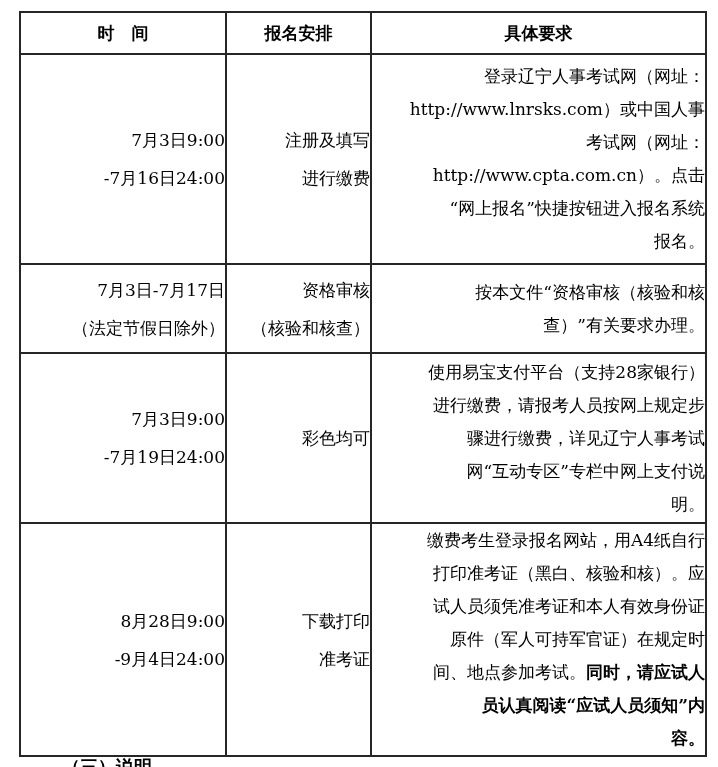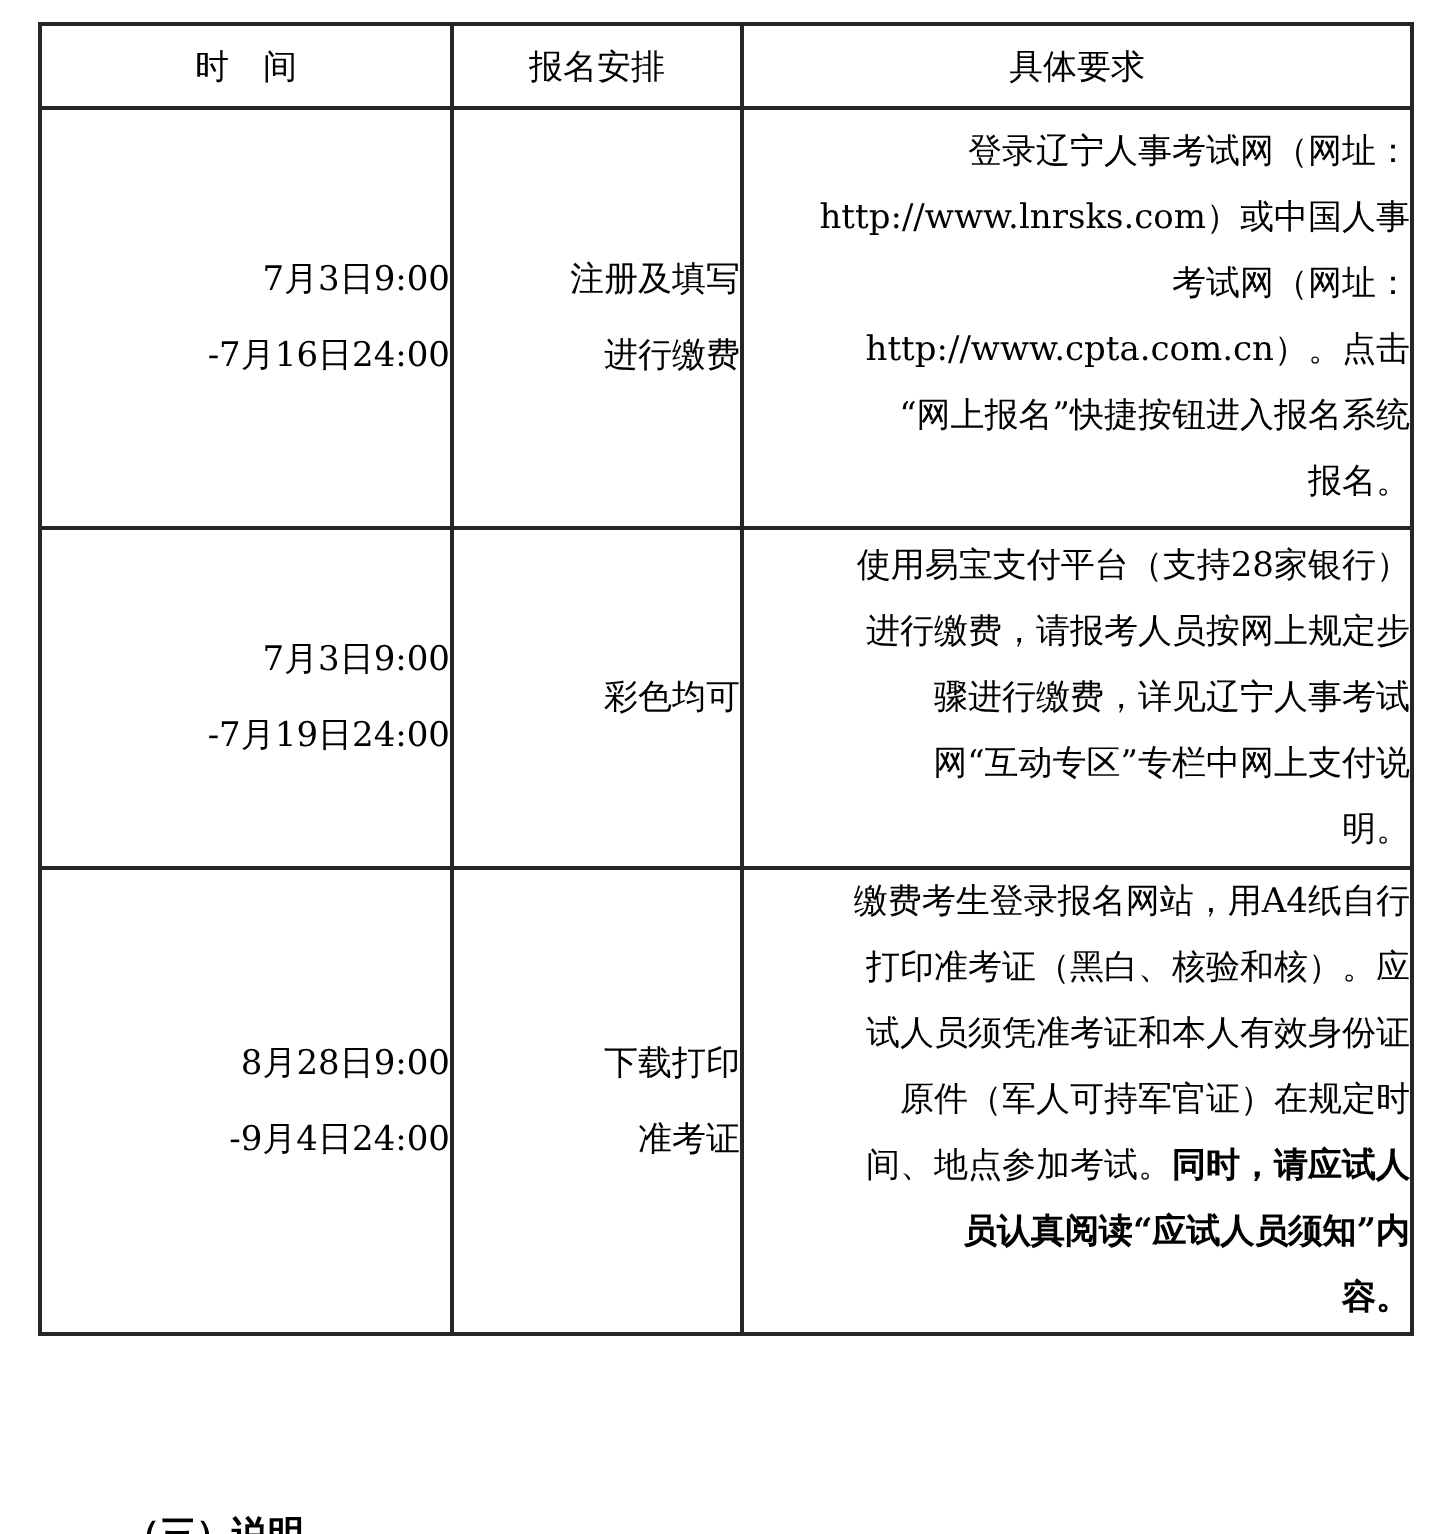--- a/index.html
+++ b/index.html
@@ -24,21 +24,21 @@
     table-layout: fixed;
   }
   table.sched th,
   table.sched td {
     border: 2px solid #262626;
     padding: 0;
     overflow: hidden;
   }
   table.sched th {
     font-size: 17px;
-    font-weight: normal;
+    font-weight: bold;
     text-align: center;
     vertical-align: middle;
     height: 40px;
   }
   td.cell-center {
     text-align: right;
     vertical-align: middle;
     font-size: 17px;
     line-height: 38px;
     white-space: pre-line;
@@ -89,20 +89,28 @@
 -7月16日24:00</td>
       <td class="cell-center">注册及填写
 进行缴费</td>
       <td class="cell-left">登录辽宁人事考试网（网址：
 http://www.lnrsks.com）或中国人事
 考试网（网址：
 http://www.cpta.com.cn）。点击
 “网上报名”快捷按钮进入报名系统
 报名。</td>
     </tr>
+    <tr class="r2">
+      <td class="cell-center">7月3日-7月17日
+（法定节假日除外）</td>
+      <td class="cell-center">资格审核
+（核验和核查）</td>
+      <td class="cell-left">按本文件“资格审核（核验和核
+查）”有关要求办理。</td>
+    </tr>
     <tr class="r3">
       <td class="cell-center">7月3日9:00
 -7月19日24:00</td>
       <td class="cell-center">彩色均可</td>
       <td class="cell-left">使用易宝支付平台（支持28家银行）
 进行缴费，请报考人员按网上规定步
 骤进行缴费，详见辽宁人事考试
 网“互动专区”专栏中网上支付说
 明。</td>
     </tr>

